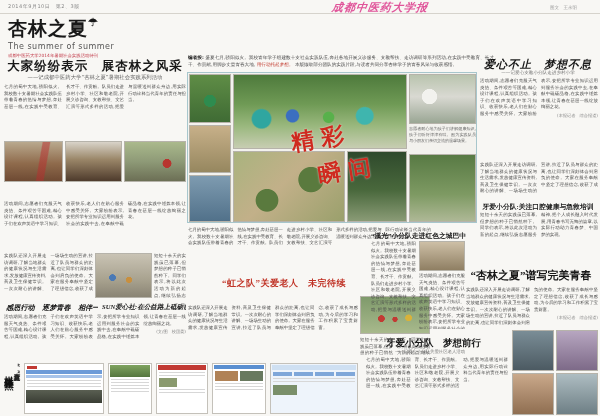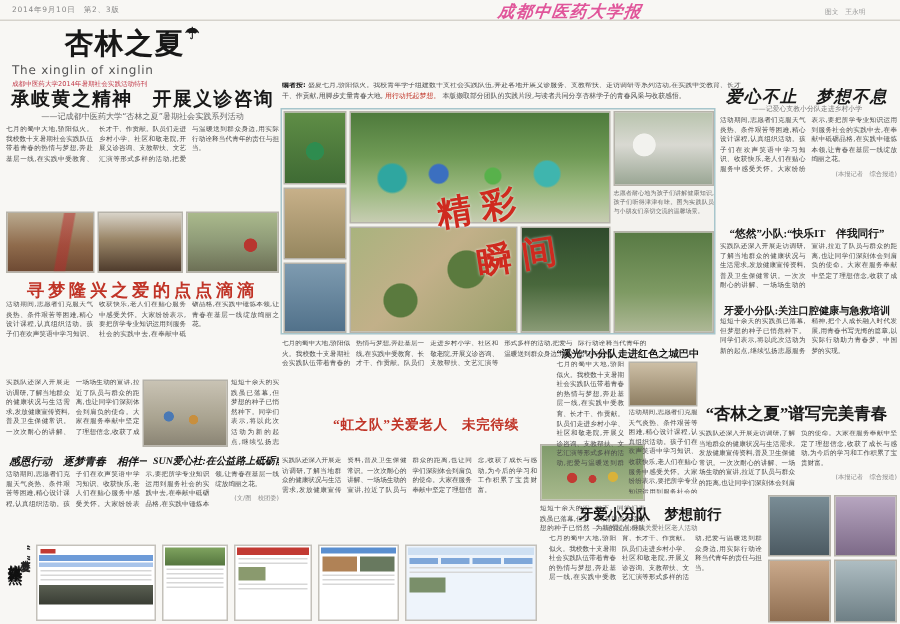--- a/index.html
+++ b/index.html
@@ -51,44 +51,43 @@
 <body>
 
 <div class="page">
 
   <div class="topline"></div>
   <div class="abs" style="left:8px;top:3px;font-size:5px;color:#888;letter-spacing:.5px;">2014年9月10日　第2、3版</div>
   <div class="abs nowrap" style="left:332px;top:0;font-size:11px;font-weight:bold;font-style:italic;color:#e0559a;transform:skewX(-8deg);font-family:'Liberation Serif','DejaVu Serif',serif;letter-spacing:1px;">成都中医药大学报</div>
   <div class="abs" style="left:550px;top:5px;font-size:4.5px;color:#999;">图文　王永明</div>
 
   <div class="abs" style="left:8px;top:16px;width:126px;">
-    <div class="hl nowrap" style="font-size:19px;letter-spacing:1px;text-align:right;">
+    <div class="hl nowrap" style="font-size:19px;letter-spacing:1px;">
       <span>杏林之夏</span><span style="font-size:11px;vertical-align:top;">☂</span>
     </div>
-    <div style="font-size:8px;color:#555;letter-spacing:.5px;">The xinglin of xinglin</div>
+    <div style="font-size:8px;color:#555;letter-spacing:.5px;">The summer of summer</div>
     <div style="font-size:4.4px;color:#c23b4a;margin-top:2px;">成都中医药大学2014年暑期社会实践活动特刊</div>
   </div>
 
 
   <div class="abs t" style="left:188px;top:55px;width:306px;height:16px;font-size:4.6px;">
     <span style="font-weight:bold;color:#222;">编者按:</span>
     <span>盛夏七月,骄阳似火。我校青年学子组建数十支社会实践队伍,奔赴各地开展义诊服务、支教帮扶、走访调研等系列活动,在实践中受教育、长才干、作贡献,用脚步丈量青春大地,</span>
     <span class="redhl">用行动托起梦想。</span>
     <span>本版撷取部分团队的实践片段,与读者共同分享杏林学子的青春风采与收获感悟。</span>
   </div>
 
-  <div class="abs hl center nowrap" style="left:4px;top:58px;width:182px;font-size:12.5px;letter-spacing:1px;">承岐黄之精神　开展义诊咨询</div>
+  <div class="abs hl center nowrap" style="left:4px;top:58px;width:182px;font-size:12.5px;letter-spacing:1px;">大家纷纷表示　展杏林之风采</div>
   <div class="abs center" style="left:4px;top:74px;width:182px;font-size:5.4px;color:#666;">——记成都中医药大学“杏林之夏”暑期社会实践系列活动</div>
   <div class="abs t cols3" style="left:4px;top:84px;width:182px;height:55px;">七月的蜀中大地,骄阳似火。我校数十支暑期社会实践队伍带着青春的热情与梦想,奔赴基层一线,在实践中受教育、长才干、作贡献。队员们走进乡村小学、社区和敬老院,开展义诊咨询、支教帮扶、文艺汇演等形式多样的活动,把爱与温暖送到群众身边,用实际行动诠释当代青年的责任与担当。</div>
 
   <div class="ph ph-crowd" style="left:4px;top:141px;width:59px;height:41px;"></div>
   <div class="ph ph-meeting" style="left:65px;top:141px;width:57px;height:41px;"></div>
   <div class="ph ph-street" style="left:124px;top:141px;width:62px;height:41px;"></div>
 
-  <div class="abs hl center nowrap redhl" style="left:4px;top:186px;width:182px;font-size:11.5px;letter-spacing:2.5px;">寻梦隆兴之爱的点点滴滴</div>
   <div class="abs t cols3" style="left:4px;top:201px;width:182px;height:50px;">活动期间,志愿者们克服天气炎热、条件艰苦等困难,精心设计课程,认真组织活动。孩子们在欢声笑语中学习知识、收获快乐,老人们在贴心服务中感受关怀。大家纷纷表示,要把所学专业知识运用到服务社会的实践中去,在奉献中砥砺品格,在实践中锤炼本领,让青春在基层一线绽放绚丽之花。</div>
   <div class="abs t cols2c" style="left:4px;top:253px;width:89px;height:45px;">实践队还深入开展走访调研,了解当地群众的健康状况与生活需求,发放健康宣传资料,普及卫生保健常识。一次次耐心的讲解、一场场生动的宣讲,拉近了队员与群众的距离,也让同学们深刻体会到肩负的使命。大家在服务奉献中坚定了理想信念,收获了成长与感动,为今后的学习和工作积累了宝贵财富。</div>
   <div class="ph ph-xm" style="left:95px;top:253px;width:57px;height:45px;"></div>
   <div class="abs t" style="left:154px;top:253px;width:32px;height:45px;">短短十余天的实践虽已落幕,但梦想的种子已悄然种下。同学们表示,将以此次活动为新的起点,继续弘扬志愿服务精神,把个人成长融入时代发展,用青春书写无悔的篇章,以实际行动助力青春梦、中国梦的实现。</div>
 
   <div class="abs hl ital nowrap" style="left:6px;top:303px;width:92px;font-size:7.2px;overflow:hidden;">感恩行动　逐梦青春　相伴一路同行</div>
   <div class="abs hl ital nowrap" style="left:102px;top:303px;width:84px;font-size:6.6px;overflow:hidden;">SUN爱心社:在公益路上砥砺前行</div>
   <div class="abs t cols4" style="left:4px;top:314px;width:182px;height:46px;">
     <span>活动期间,志愿者们克服天气炎热、条件艰苦等困难,精心设计课程,认真组织活动。孩子们在欢声笑语中学习知识、收获快乐,老人们在贴心服务中感受关怀。大家纷纷表示,要把所学专业知识运用到服务社会的实践中去,在奉献中砥砺品格,在实践中锤炼本领,让青春在基层一线绽放绚丽之花。</span>
     <div class="tail">(文/图　校团委)</div>
@@ -115,21 +114,20 @@
   <div class="ph ph-dance" style="left:360px;top:296px;width:70px;height:38px;"></div>
   <div class="abs t cols2c" style="left:360px;top:337px;width:70px;height:22px;">短短十余天的实践虽已落幕,但梦想的种子已悄然种下。同学们表示,将以此次活动为新的起点,继续弘扬志愿服务精神,把个人成长融入时代发展,用青春书写无悔的篇章,以实际行动助力青春梦、中国梦的实现。</div>
 
   <div class="abs hl ital center nowrap" style="left:478px;top:57px;width:120px;font-size:11px;letter-spacing:1px;">爱心不止　梦想不息</div>
   <div class="abs center" style="left:478px;top:70px;width:120px;font-size:4.6px;color:#777;">——记爱心支教小分队走进乡村小学</div>
   <div class="abs t cols2c" style="left:480px;top:78px;width:118px;height:70px;">
     <span>活动期间,志愿者们克服天气炎热、条件艰苦等困难,精心设计课程,认真组织活动。孩子们在欢声笑语中学习知识、收获快乐,老人们在贴心服务中感受关怀。大家纷纷表示,要把所学专业知识运用到服务社会的实践中去,在奉献中砥砺品格,在实践中锤炼本领,让青春在基层一线绽放绚丽之花。</span>
     <div class="tail">(本报记者　综合报道)</div>
   </div>
 
-  <div class="abs hl center nowrap" style="left:478px;top:151px;width:120px;font-size:7.2px;">“悠然”小队:“快乐IT　伴我同行”</div>
   <div class="abs t cols2c" style="left:480px;top:162px;width:118px;height:38px;">实践队还深入开展走访调研,了解当地群众的健康状况与生活需求,发放健康宣传资料,普及卫生保健常识。一次次耐心的讲解、一场场生动的宣讲,拉近了队员与群众的距离,也让同学们深刻体会到肩负的使命。大家在服务奉献中坚定了理想信念,收获了成长与感动,为今后的学习和工作积累了宝贵财富。</div>
 
   <div class="abs hl center nowrap" style="left:478px;top:202px;width:120px;font-size:6.8px;">牙爱小分队:关注口腔健康与急救培训</div>
   <div class="abs t cols2c" style="left:480px;top:212px;width:118px;height:40px;">短短十余天的实践虽已落幕,但梦想的种子已悄然种下。同学们表示,将以此次活动为新的起点,继续弘扬志愿服务精神,把个人成长融入时代发展,用青春书写无悔的篇章,以实际行动助力青春梦、中国梦的实现。</div>
 
   <div class="abs hl nowrap" style="left:371px;top:231px;width:104px;font-size:6.8px;">“溪光”小分队走进红色之城巴中</div>
   <div class="abs t" style="left:371px;top:241px;width:45px;height:72px;">七月的蜀中大地,骄阳似火。我校数十支暑期社会实践队伍带着青春的热情与梦想,奔赴基层一线,在实践中受教育、长才干、作贡献。队员们走进乡村小学、社区和敬老院,开展义诊咨询、支教帮扶、文艺汇演等形式多样的活动,把爱与温暖送到群众身边,用实际行动诠释当代青年的责任与担当。</div>
   <div class="ph ph-xg" style="left:419px;top:241px;width:46px;height:30px;"></div>
   <div class="abs t" style="left:419px;top:273px;width:46px;height:56px;">活动期间,志愿者们克服天气炎热、条件艰苦等困难,精心设计课程,认真组织活动。孩子们在欢声笑语中学习知识、收获快乐,老人们在贴心服务中感受关怀。大家纷纷表示,要把所学专业知识运用到服务社会的实践中去,在奉献中砥砺品格,在实践中锤炼本领,让青春在基层一线绽放绚丽之花。</div>
 

